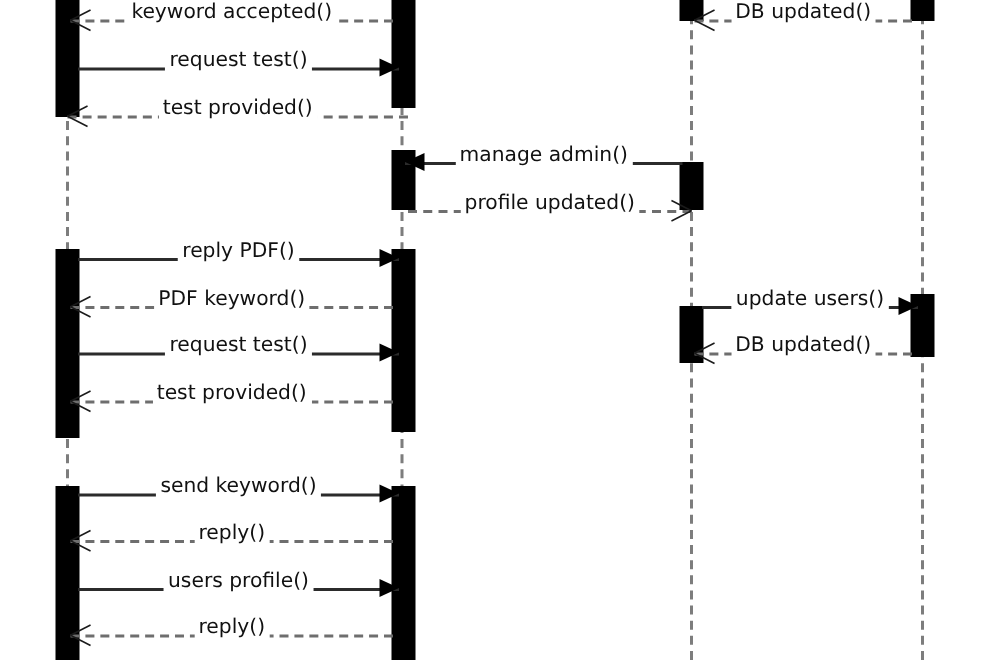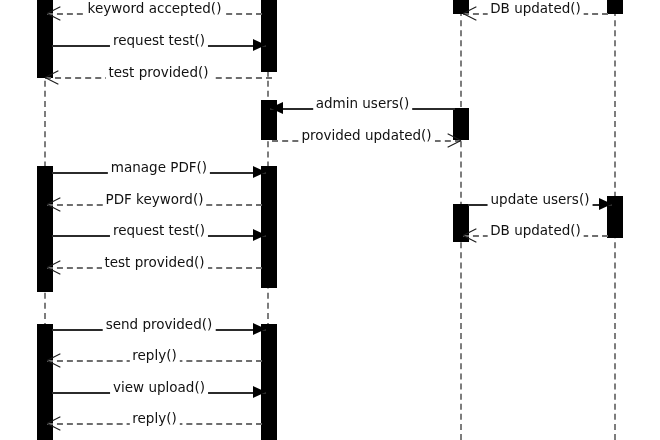--- a/index.html
+++ b/index.html
@@ -75,31 +75,31 @@
       <div class="label">test provided()</div>
     </div>
     <div class="msg ret" style="left: 463px; top: 13px; width: 145px;">
       <div class="line"></div>
       <div class="head open-l" style="left: 0px;"></div>
       <div class="label">DB updated()</div>
     </div>
     <div class="msg call" style="left: 270px; top: 108px; width: 185px;">
       <div class="line"></div>
       <div class="head solid-l" style="left: 0px;"></div>
-      <div class="label">admin users()</div>
+      <div class="label">manage admin()</div>
     </div>
     <div class="msg ret" style="left: 272px; top: 140px; width: 189px;">
       <div class="line"></div>
       <div class="head open-r" style="left: calc(100% - 15px);"></div>
-      <div class="label">provided updated()</div>
+      <div class="label">profile updated()</div>
     </div>
     <div class="msg call" style="left: 52px; top: 172px; width: 214px;">
       <div class="line"></div>
       <div class="head solid-r" style="left: calc(100% - 13px);"></div>
-      <div class="label">manage PDF()</div>
+      <div class="label">reply PDF()</div>
     </div>
     <div class="msg ret" style="left: 47px; top: 204px; width: 215px;">
       <div class="line"></div>
       <div class="head open-l" style="left: 0px;"></div>
       <div class="label">PDF keyword()</div>
     </div>
     <div class="msg call" style="left: 52px; top: 235px; width: 214px;">
       <div class="line"></div>
       <div class="head solid-r" style="left: calc(100% - 13px);"></div>
       <div class="label">request test()</div>
@@ -115,30 +115,30 @@
       <div class="label">update users()</div>
     </div>
     <div class="msg ret" style="left: 463px; top: 235px; width: 145px;">
       <div class="line"></div>
       <div class="head open-l" style="left: 0px;"></div>
       <div class="label">DB updated()</div>
     </div>
     <div class="msg call" style="left: 52px; top: 329px; width: 214px;">
       <div class="line"></div>
       <div class="head solid-r" style="left: calc(100% - 13px);"></div>
-      <div class="label">send provided()</div>
+      <div class="label">send keyword()</div>
     </div>
     <div class="msg ret" style="left: 47px; top: 360px; width: 215px;">
       <div class="line"></div>
       <div class="head open-l" style="left: 0px;"></div>
       <div class="label">reply()</div>
     </div>
     <div class="msg call" style="left: 52px; top: 392px; width: 214px;">
       <div class="line"></div>
       <div class="head solid-r" style="left: calc(100% - 13px);"></div>
-      <div class="label">view upload()</div>
+      <div class="label">users profile()</div>
     </div>
     <div class="msg ret" style="left: 47px; top: 423px; width: 215px;">
       <div class="line"></div>
       <div class="head open-l" style="left: 0px;"></div>
       <div class="label">reply()</div>
     </div>
   </div>
 
 </body></html>

